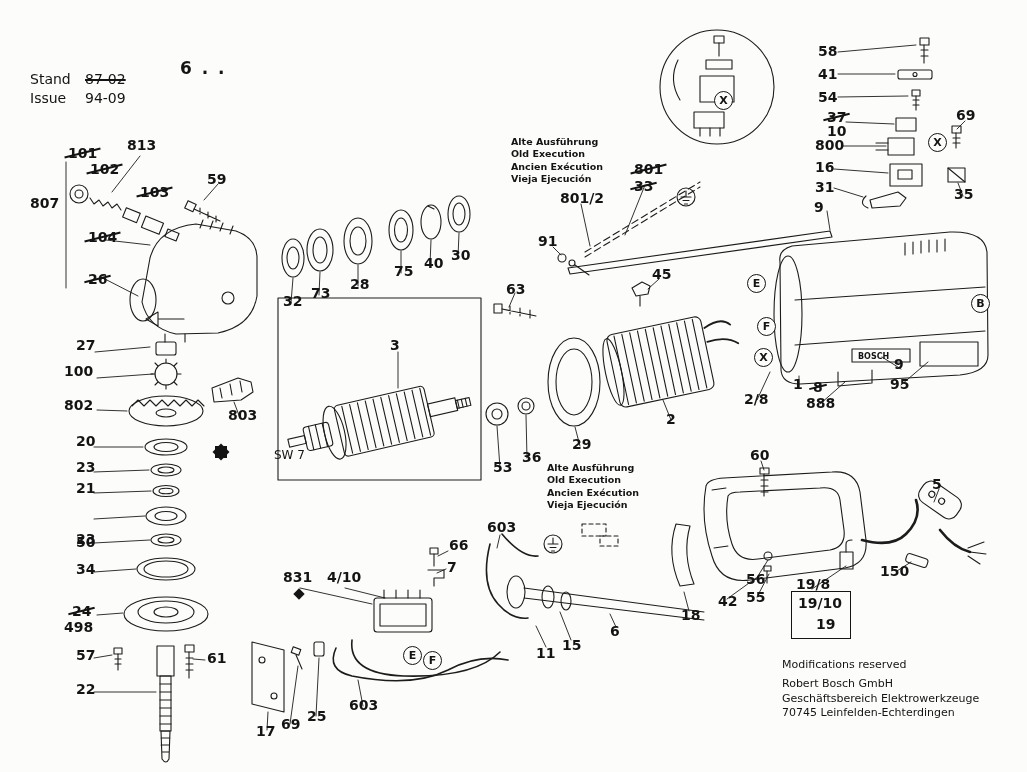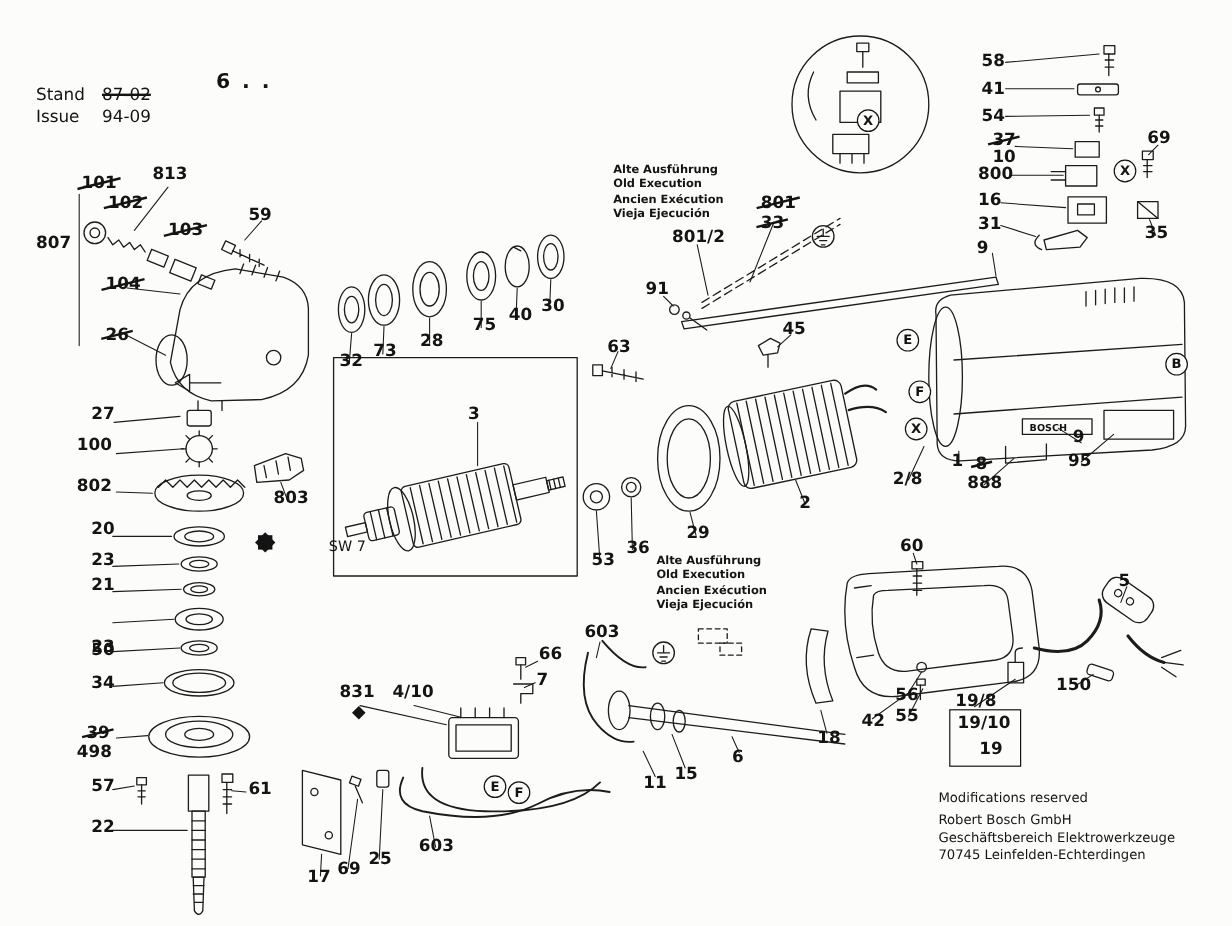--- a/index.html
+++ b/index.html
@@ -352,21 +352,21 @@
   <div class="lbl" style="left:64px;top:364px">100</div>
   <div class="lbl" style="left:64px;top:398px">802</div>
   <div class="lbl" style="left:228px;top:408px">803</div>
   <div class="sw7">SW 7</div>
   <div class="lbl" style="left:76px;top:434px">20</div>
   <div class="lbl" style="left:76px;top:460px">23</div>
   <div class="lbl" style="left:76px;top:481px">21</div>
   <div class="lbl" style="left:76px;top:535px">50</div>
   <div class="lbl" style="left:76px;top:532px">23</div>
   <div class="lbl" style="left:76px;top:562px">34</div>
-  <div class="lbl struck" style="left:72px;top:604px">39</div>
+  <div class="lbl struck" style="left:72px;top:604px">24</div>
   <div class="lbl" style="left:64px;top:620px">498</div>
   <div class="lbl" style="left:76px;top:648px">57</div>
   <div class="lbl" style="left:76px;top:682px">22</div>
   <div class="lbl" style="left:207px;top:651px">61</div>
   <div class="lbl" style="left:256px;top:724px">17</div>
   <div class="lbl" style="left:281px;top:717px">69</div>
   <div class="lbl" style="left:307px;top:709px">25</div>
   <div class="lbl" style="left:349px;top:698px">603</div>
   <div class="lbl" style="left:283px;top:570px">831</div>
   <div class="lbl" style="left:327px;top:570px">4/10</div>

